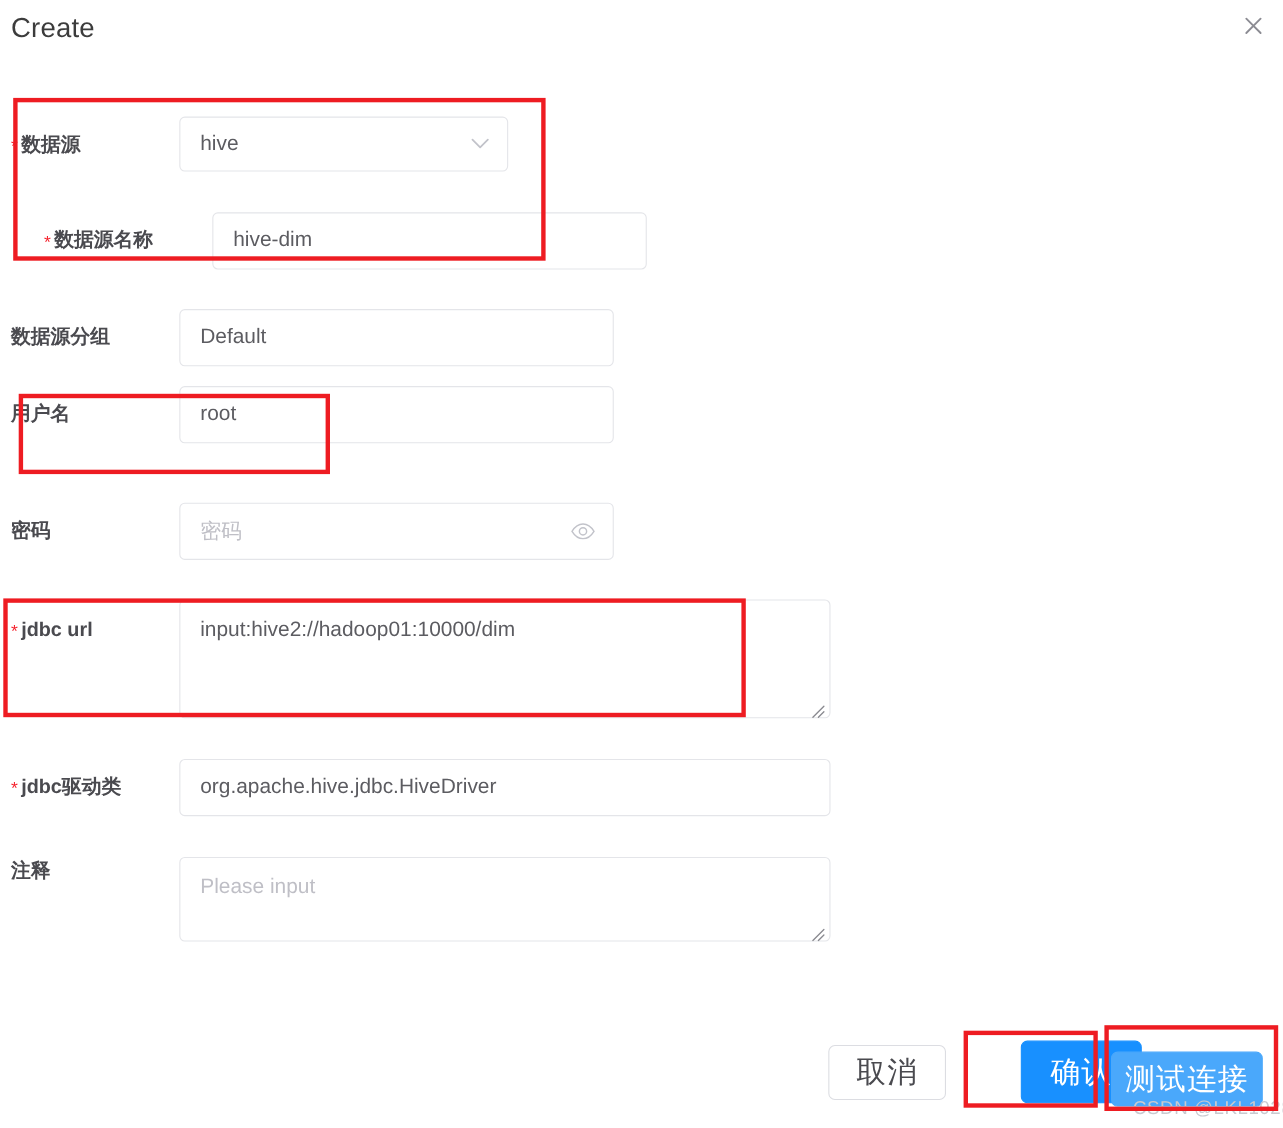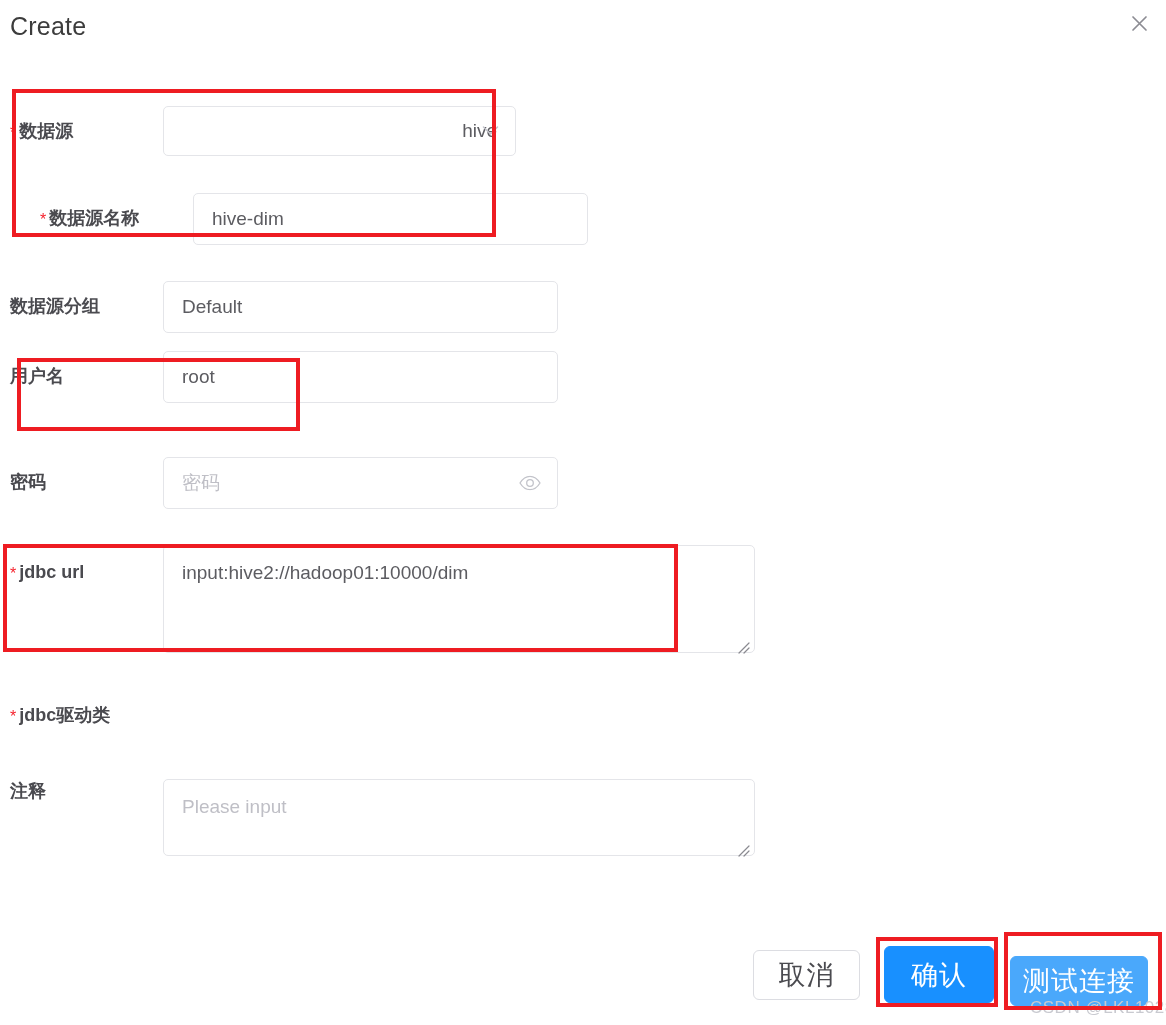--- a/index.html
+++ b/index.html
@@ -88,23 +88,23 @@
     font-family: "Liberation Sans", sans-serif;
     font-size: 19px;
     color: #5c5c61;
     padding: 0 18px;
     display: flex;
     align-items: center;
   }
   .control.placeholder { color: #bfbfc6; }
 
   .select-control {
-    width: 353px;
+    width: 299px;
     height: 50px;
-    justify-content: flex-end;
+    justify-content: flex-start;
     cursor: pointer;
   }
   .select-arrow {
     position: absolute;
     right: 16px;
     top: 50%;
     transform: translateY(-50%);
     color: #c2c3ca;
     display: flex;
   }
@@ -166,21 +166,21 @@
   .btn-default {
     left: 753px;
     top: 20px;
     width: 107px;
     height: 50px;
     background: #ffffff;
     border: 1px solid #dcdde2;
     color: #4a4a4f;
   }
   .btn-primary {
-    left: 884px;
+    left: 928px;
     top: 16px;
     width: 110px;
     height: 57px;
     background: #1890ff;
     border: 1px solid #1890ff;
     color: #ffffff;
   }
   .btn-test {
     left: 1010px;
     top: 26px;
@@ -279,20 +279,23 @@
       <span class="resize-grip">
         <svg width="14" height="14" viewBox="0 0 14 14" aria-hidden="true">
           <path d="M13 3 L3 13 M13 8 L8 13" stroke="currentColor" stroke-width="1.2" fill="none" stroke-linecap="round"></path>
         </svg>
       </span>
     </div>
   </div>
 
   <div class="form-row" style="top:690px; height:52px;">
     <div class="field-label" style="top:14px;"><span class="req">*</span><span>jdbc驱动类</span></div>
+    <div class="control input-wide" style="top:0;">
+      <span>org.apache.hive.jdbc.HiveDriver</span>
+    </div>
   </div>
 
   <div class="form-row" style="top:779px; height:77px;">
     <div class="field-label" style="top:1px;"><span>注释</span></div>
     <div class="control textarea-control placeholder" style="top:0; height:77px;">
       <span>Please input</span>
       <span class="resize-grip">
         <svg width="14" height="14" viewBox="0 0 14 14" aria-hidden="true">
           <path d="M13 3 L3 13 M13 8 L8 13" stroke="currentColor" stroke-width="1.2" fill="none" stroke-linecap="round"></path>
         </svg>

